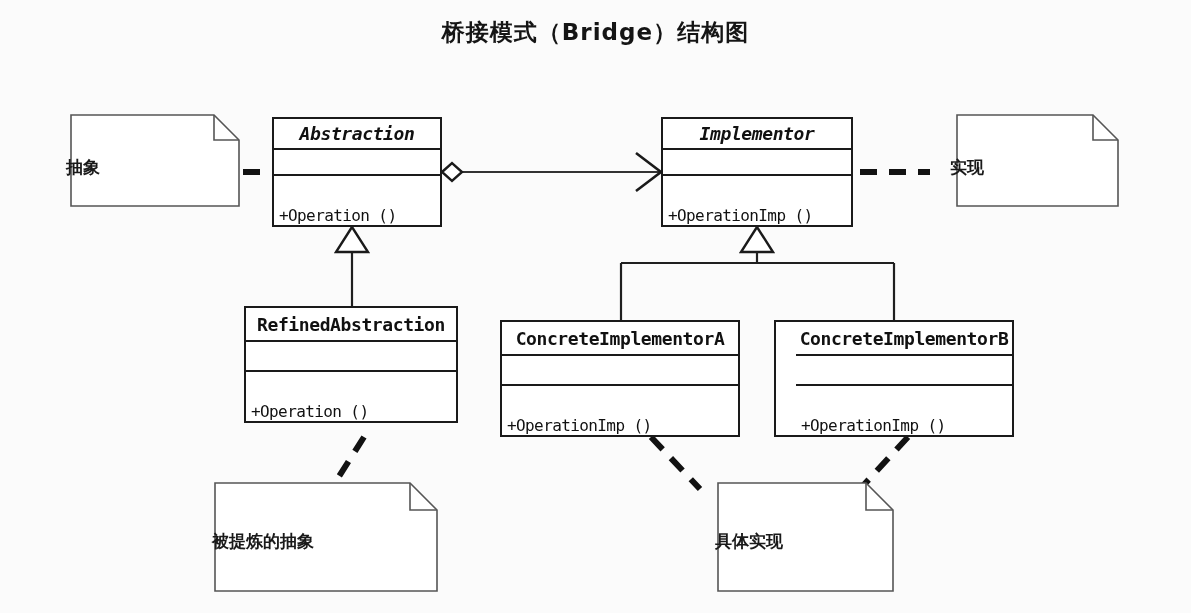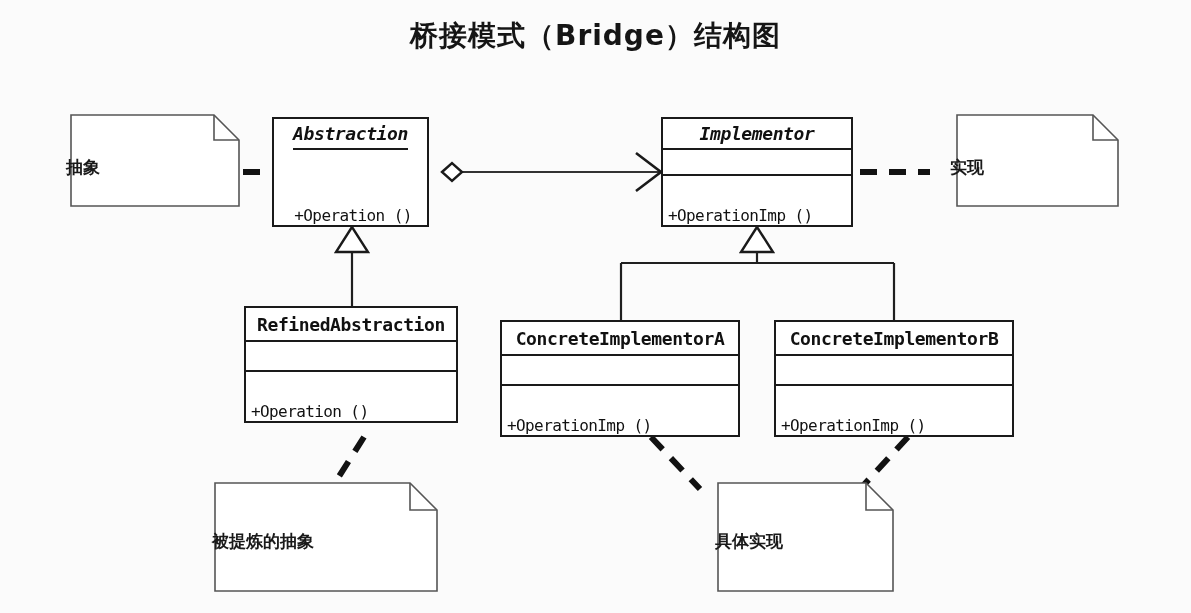--- a/index.html
+++ b/index.html
@@ -22,21 +22,21 @@
     width: 1191px;
     height: 613px;
   }
   .title {
     position: absolute;
     left: 0;
     top: 17px;
     width: 1191px;
     text-align: center;
     font-family: "DejaVu Sans", "Liberation Sans", sans-serif;
-    font-size: 28px;
+    font-size: 23px;
     font-weight: bold;
     letter-spacing: 1px;
     color: #151515;
   }
   
   .uml-class {
     position: absolute;
     box-sizing: border-box;
     background: #ffffff;
     border: 2.5px solid #1a1a1a;
@@ -130,21 +130,21 @@
       <line class="solid-line" x1="894" y1="263" x2="894" y2="320"></line>
     </g>
 
     <line class="dashed-thick" x1="214" y1="172" x2="272" y2="172"></line>
     <line class="dashed-thick" x1="860" y1="172" x2="930" y2="172"></line>
     <line class="dashed-thick" x1="364" y1="437" x2="331" y2="489"></line>
     <line class="dashed-thick" x1="651" y1="437" x2="700" y2="489"></line>
     <line class="dashed-thick" x1="908" y1="437" x2="860" y2="489"></line>
   </svg>
 
-  <div class="uml-class" style="left:272px; top:117px; width:157px; height:110px;align-items:center;">
+  <div class="uml-class" style="left:272px; top:117px; width:170px; height:110px;">
     <div class="uml-name abstract" style="height:40px;">Abstraction</div>
     <div class="uml-attrs" style="height:33px;"></div>
     <div class="uml-ops" style="flex:1;">+Operation ()</div>
   </div>
 
   <div class="uml-class" style="left:661px; top:117px; width:192px; height:110px;">
     <div class="uml-name abstract" style="height:40px;">Implementor</div>
     <div class="uml-attrs" style="height:33px;"></div>
     <div class="uml-ops" style="flex:1;">+OperationImp ()</div>
   </div>
@@ -154,21 +154,21 @@
     <div class="uml-attrs" style="height:37px;"></div>
     <div class="uml-ops" style="flex:1;">+Operation ()</div>
   </div>
 
   <div class="uml-class" style="left:500px; top:320px; width:240px; height:117px;">
     <div class="uml-name" style="height:42px;">ConcreteImplementorA</div>
     <div class="uml-attrs" style="height:37px;"></div>
     <div class="uml-ops" style="flex:1;">+OperationImp ()</div>
   </div>
 
-  <div class="uml-class" style="left:774px; top:320px; width:240px; height:117px;">
+  <div class="uml-class" style="left:774px; top:320px; width:240px; height:117px;padding-left:20px;">
     <div class="uml-name" style="height:42px;">ConcreteImplementorB</div>
     <div class="uml-attrs" style="height:37px;"></div>
     <div class="uml-ops" style="flex:1;">+OperationImp ()</div>
   </div>
 
   <div class="note" style="left:44px; top:114px; width:170px; height:93px;">
     <svg width="170" height="93" viewBox="0 0 170 93">
       <path d="M1,1 H144 L169,26 V92 H1 Z" fill="#ffffff" stroke="#555555" stroke-width="1.6"></path>
       <path d="M144,1 V26 H169" fill="none" stroke="#555555" stroke-width="1.6"></path>
     </svg>

